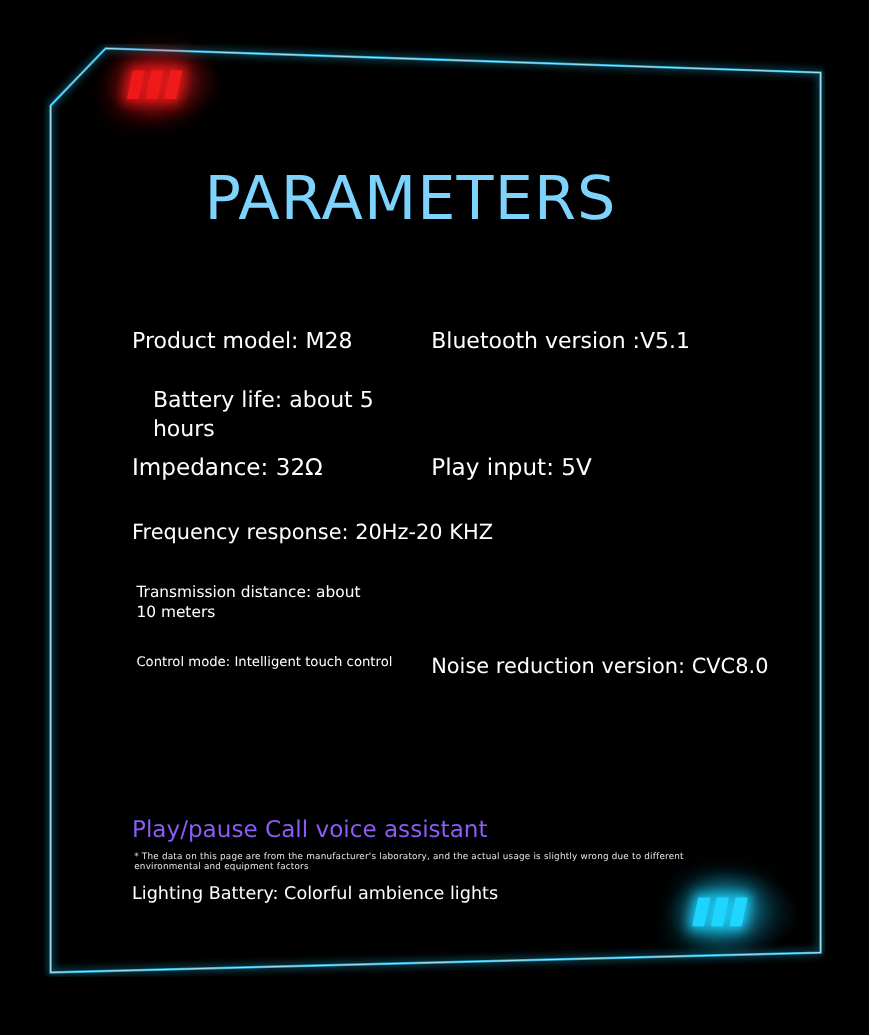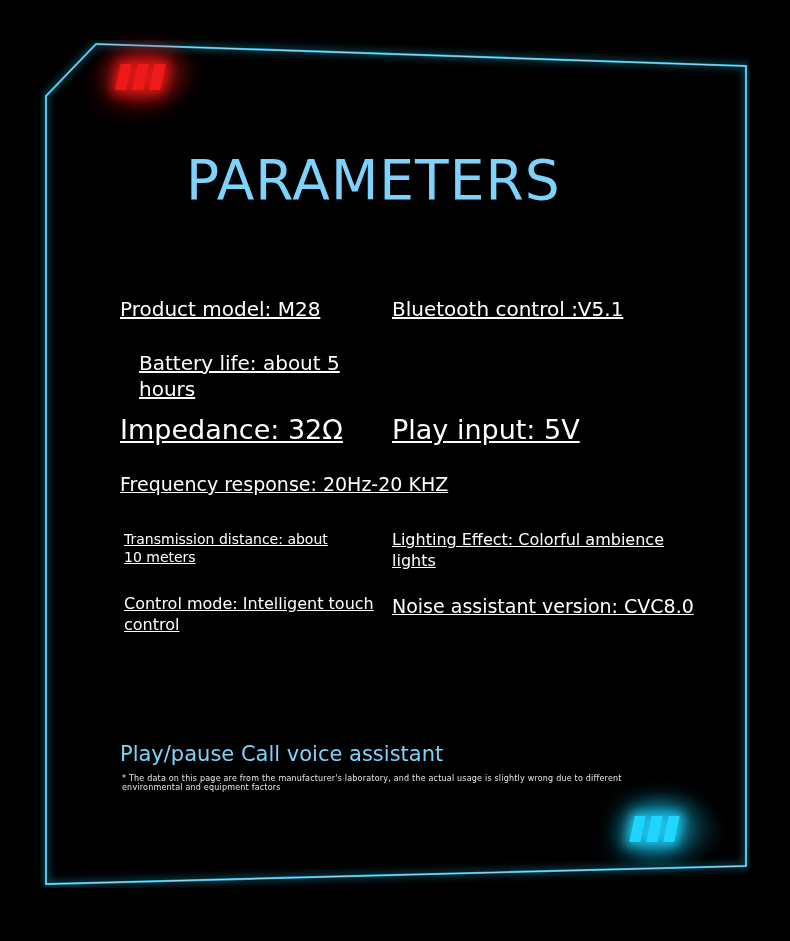--- a/index.html
+++ b/index.html
@@ -100,21 +100,20 @@
 
   .spec-grid {
     position: absolute;
     left: 120px;
     top: 296px;
     width: 590px;
   }
   .spec-row {
     position: relative;
     display: flex;
-    text-decoration: underline;
   }
   .col-left {
     width: 272px;
     flex: 0 0 272px;
   }
   .col-right {
     flex: 1 1 auto;
   }
   .cell {
     color: #ffffff;
@@ -122,45 +121,45 @@
     font-weight: 400;
     line-height: 1.3;
   }
 
   
   .r1 { height: 54px; }
   .r1 .cell { font-size: 20px; }
   .r2 { height: 62px; }
   .r2 .cell { font-size: 20px; margin-left: 19px; }
   .r3 { height: 60px; }
-  .r3 .cell { font-size: 27px; }
+  .r3 .cell { font-size: 21px; }
   .r4 { height: 58px; }
   .r4 .cell { font-size: 19px; }
   .r4 .col-left .cell { padding-left: 4px; }
-  .r5 { height: 64px; }
+  .r5 { height: 64px; flex-direction: column; }
   .r5 .col-left .cell { font-size: 14px; padding-left: 4px; width: 225px; }
   .r5 .col-right .cell { font-size: 16px; }
   .r6 { height: 62px; }
-  .r6 .col-left .cell { font-size: 16px; padding-left: 4px; }
+  .r6 .col-left .cell { font-size: 12px; padding-left: 4px; }
   .r6 .col-right .cell { font-size: 19px; }
 
   .full-line-1 {
     position: absolute;
     left: 120px;
     top: 684px;
     font-size: 17px;
     color: #ffffff;
     font-family: "DejaVu Sans", sans-serif;
   }
   .full-line-2 {
     position: absolute;
     left: 120px;
     top: 742px;
     font-size: 21px;
-    color: #7dd3fc;
+    color: #8b5cf6;
     font-family: "DejaVu Sans", sans-serif;
   }
   .footnote {
     position: absolute;
     left: 122px;
     top: 774px;
     width: 520px;
     font-size: 8px;
     color: #e6e6e6;
     font-family: "DejaVu Sans", sans-serif;
@@ -204,21 +203,21 @@
 
   <div class="title">PARAMETERS</div>
 
   <div class="spec-grid">
 
     <div class="spec-row r1">
       <div class="col-left">
         <div class="cell">Product model: M28</div>
       </div>
       <div class="col-right">
-        <div class="cell">Bluetooth control :V5.1</div>
+        <div class="cell">Bluetooth version :V5.1</div>
       </div>
     </div>
 
     <div class="spec-row r2">
       <div class="col-left">
         <div class="cell">Battery life: about 5 hours</div>
       </div>
     </div>
 
     <div class="spec-row r3">
@@ -234,30 +233,30 @@
       <div class="col-right">
         <div class="cell">Frequency response: 20Hz-20 KHZ</div>
       </div>
     </div>
 
     <div class="spec-row r5">
       <div class="col-left">
         <div class="cell">Transmission distance: about 10 meters</div>
       </div>
       <div class="col-right">
-        <div class="cell">Lighting Effect: Colorful ambience lights</div>
+        <div class="cell">Lighting Battery: Colorful ambience lights</div>
       </div>
     </div>
 
     <div class="spec-row r6">
       <div class="col-left">
         <div class="cell">Control mode: Intelligent touch control</div>
       </div>
       <div class="col-right">
-        <div class="cell">Noise assistant version: CVC8.0</div>
+        <div class="cell">Noise reduction version: CVC8.0</div>
       </div>
     </div>
 
   </div>
 
   <div class="full-line-2">Play/pause Call voice assistant</div>
 
   <div class="footnote">* The data on this page are from the manufacturer's laboratory, and the actual usage is slightly wrong due to different environmental and equipment factors</div>
 
 </div>

